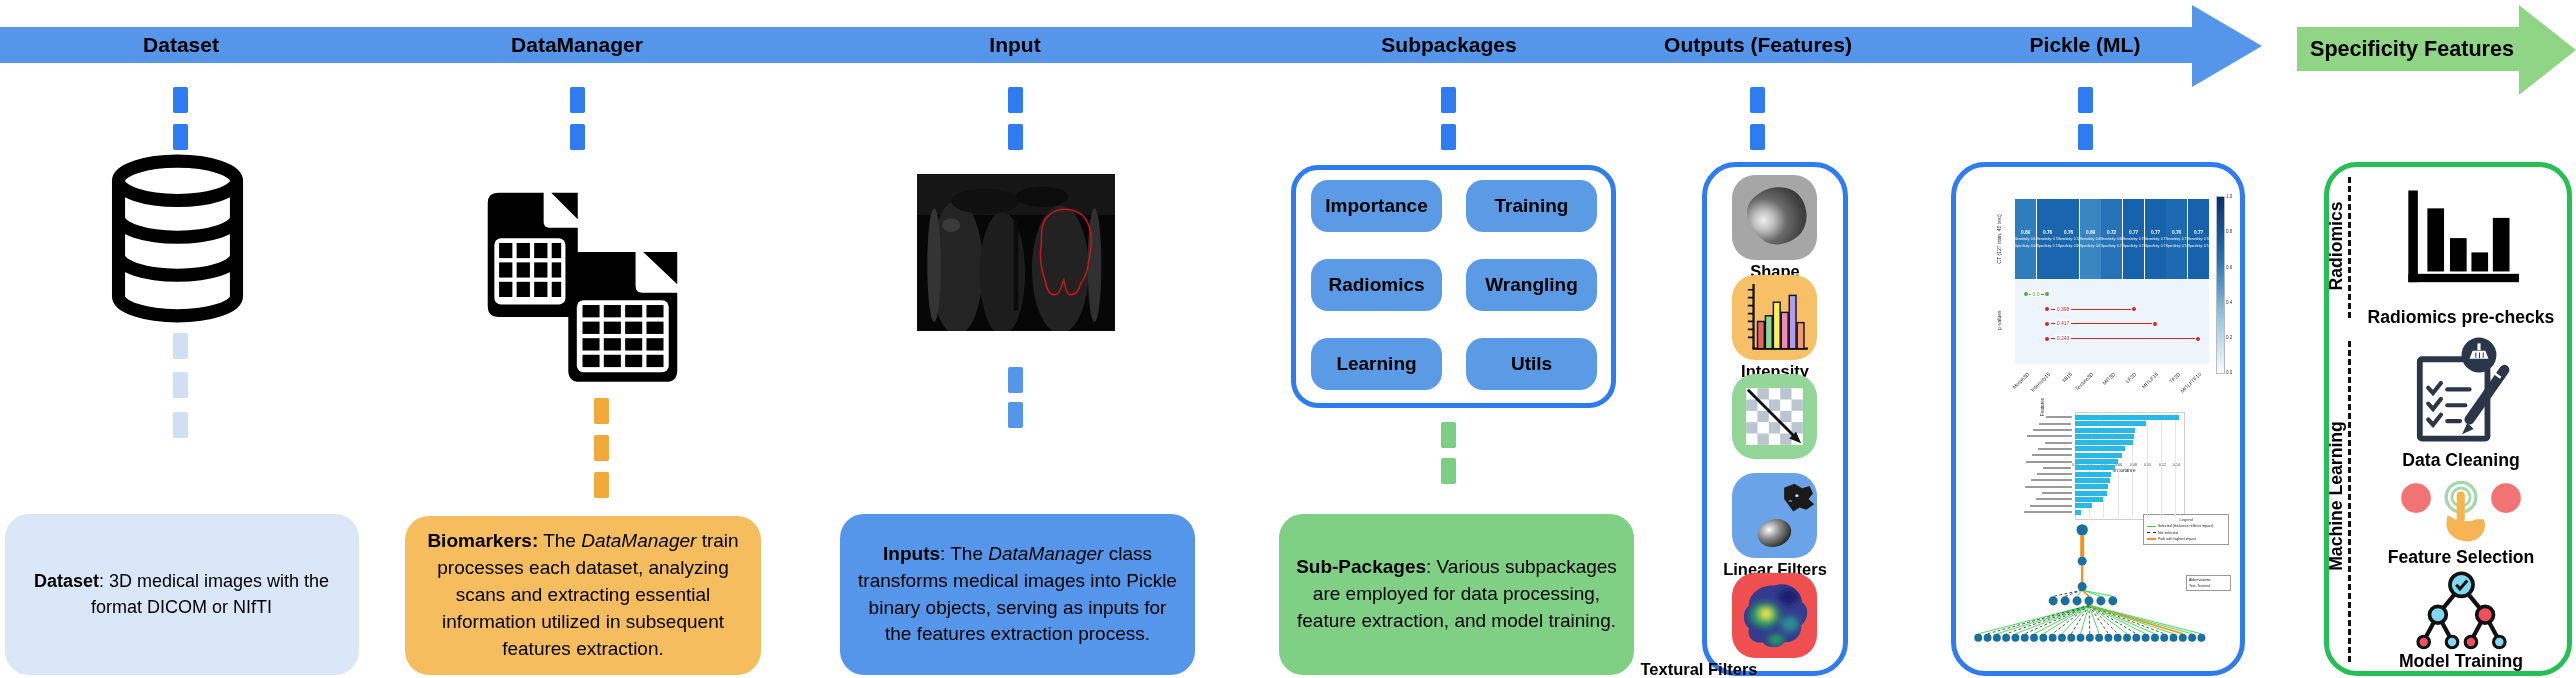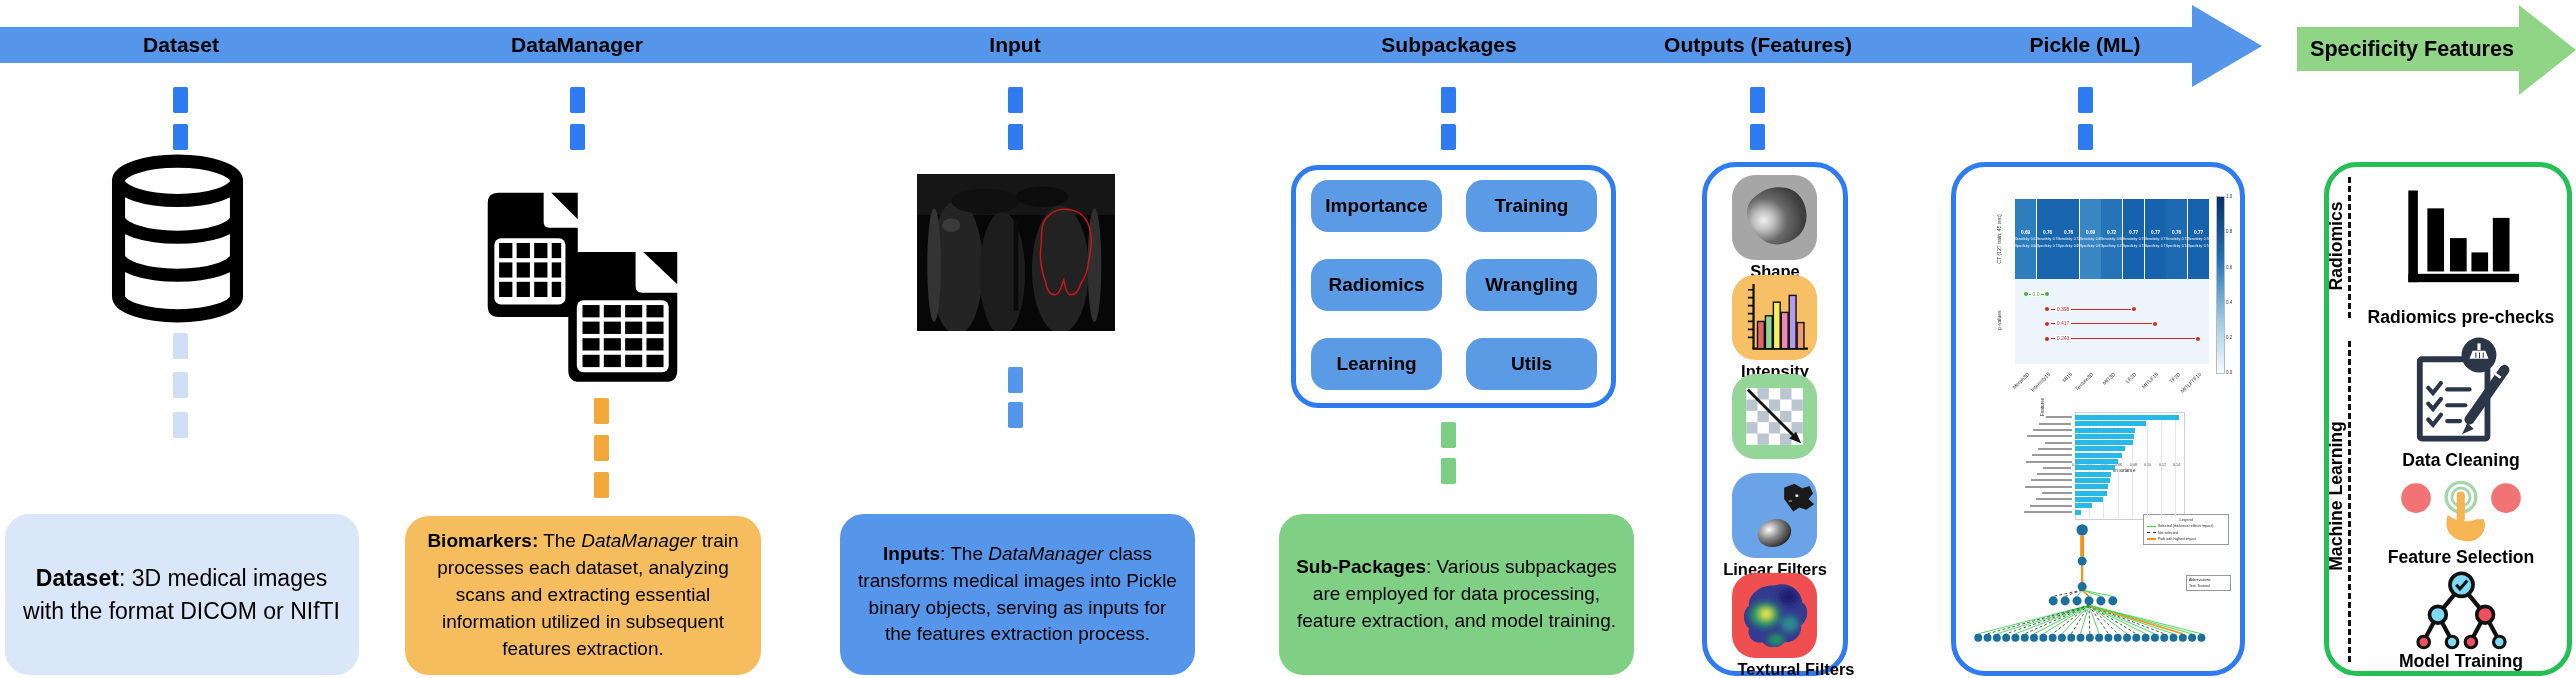--- a/index.html
+++ b/index.html
@@ -103,21 +103,21 @@
   <span class="garrow-label">Specificity Features</span>
 
   <div class="abs" style="left:91px;top:152px;width:173px;height:173px">
     <svg viewBox="0 0 120 132" width="173" height="173">
       <path d="M15,22 V110 A45,15 0 0 0 105,110 V22" fill="#fff" stroke="#000" stroke-width="10"></path>
       <path d="M15,50 A45,15 0 0 0 105,50" fill="none" stroke="#000" stroke-width="10"></path>
       <path d="M15,79 A45,15 0 0 0 105,79" fill="none" stroke="#000" stroke-width="10"></path>
       <ellipse cx="60" cy="22" rx="45" ry="15" fill="#fff" stroke="#000" stroke-width="10"></ellipse>
     </svg>
   </div>
-  <div class="info-box" id="box-dataset" style="left: 4.5px; top: 514px; width: 354px; height: 161px; font-size: 23px; background: rgb(217, 231, 248);">
+  <div class="info-box" id="box-dataset" style="left: 4.5px; top: 514px; width: 354px; height: 161px; font-size: 18px; background: rgb(217, 231, 248);">
     <div><span class="b">Dataset</span><span>: 3D medical images with the format DICOM or NIfTI</span></div>
   </div>
 
   <div class="abs" style="left:483px;top:188px;width:199px;height:199px">
     <svg viewBox="0 0 420 420" width="199" height="199">
       <g>
         <path d="M10,32 Q10,10 32,10 H128 V72 Q128,84 140,84 H200 V250 Q200,272 178,272 H32 Q10,272 10,250 Z" fill="#000"></path>
         <path d="M144,10 H200 V66 Z" fill="#000"></path>
         <rect x="24" y="106" width="150" height="140" rx="14" fill="#fff"></rect>
         <g fill="#000">
@@ -302,21 +302,21 @@
         <g filter="url(#blurF)">
           <ellipse cx="58" cy="74" rx="26" ry="22" fill="#21a05f"></ellipse>
           <ellipse cx="60" cy="72" rx="11" ry="9" fill="#f2ee4a"></ellipse>
           <ellipse cx="100" cy="42" rx="18" ry="14" fill="#1a1f6e"></ellipse>
           <ellipse cx="102" cy="90" rx="16" ry="14" fill="#2a8f8f"></ellipse>
           <ellipse cx="78" cy="118" rx="14" ry="10" fill="#21a05f"></ellipse>
         </g>
       </g>
     </svg>
   </div>
-  <div class="feat-label" style="left:1796px;top:660px">Textural Filters</div>
+  <div class="feat-label" style="left:1699px;top:660px">Textural Filters</div>
 
   <div class="panel-blue" style="left:1951px;top:162px;width:294px;height:514px;border-radius:34px"></div>
 
   <div class="rot-small" style="left:1999px;top:239px">CT (127 train, 45 test)</div>
   <div class="rot-small" style="left:1999px;top:320px">p-values</div>
   <div class="abs" style="left:2015px;top:279px;width:194px;height:85px;background:#eef4fb"></div>
   <div class="abs" style="left:2216px;top:196px;width:7.4px;height:176px;
        background:linear-gradient(to bottom,#08306b,#2171b5 35%,#9ecae1 70%,#f7fbff);border:0.6px solid #bbb"></div>
 
   <div class="ylab-rot" style="left:2042px;top:407px">Features</div>

